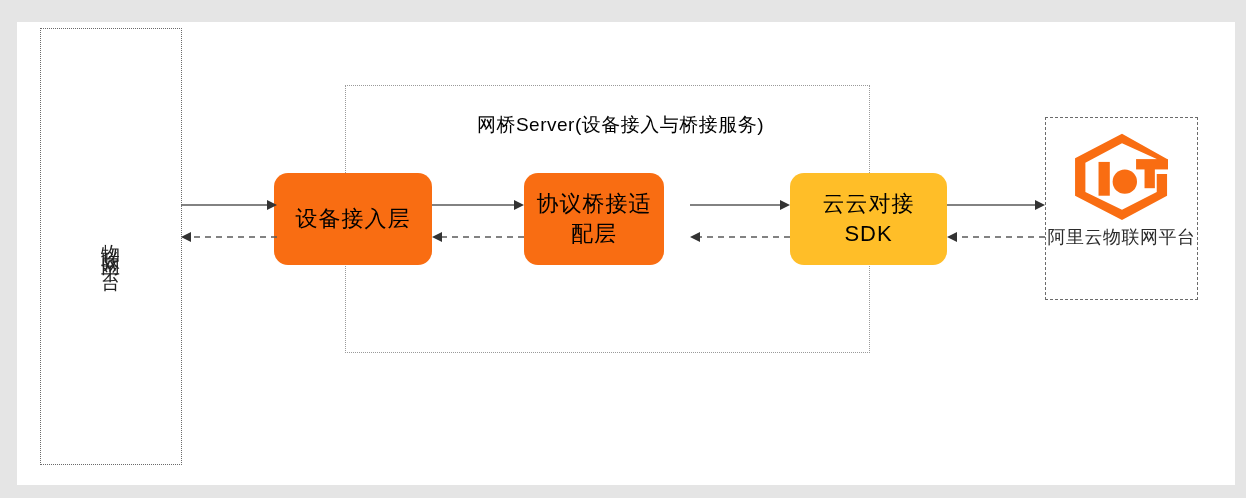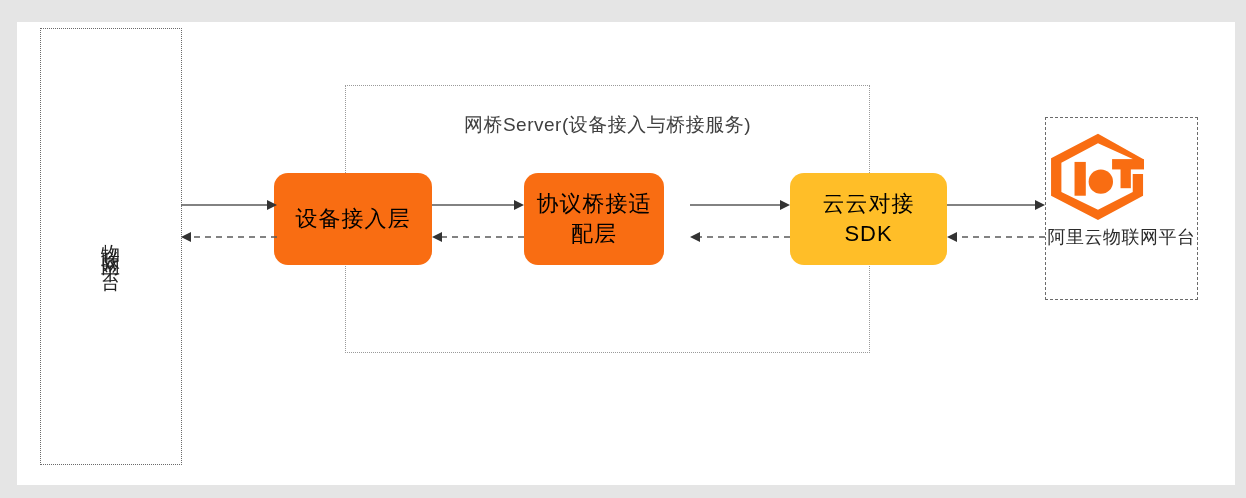--- a/index.html
+++ b/index.html
@@ -30,22 +30,22 @@
     font-size:19px;color:#1f1f1f;letter-spacing:7px;
     line-height:1;
   }
 
   
   #bridge-server{
     left:328px;top:63px;width:525px;height:268px;
     border:1px dotted #9a9a9a;
   }
   #bridge-server-title{
-    left:328px;top:90px;width:525px;
-    text-align:center;font-size:19px;color:#404040;
+    left:341px;top:90px;width:525px;
+    text-align:center;font-size:19px;color:#000000;
     letter-spacing:.5px;
   }
 
   
   .pbox{
     border-radius:14px;
     display:flex;align-items:center;justify-content:center;
     text-align:center;
     color:#000000;font-size:22px;line-height:1.35;
     letter-spacing:1px;
@@ -53,21 +53,21 @@
   }
   #box-device-access{left:257px;top:151px;width:158px;height:92px;background:#f96d12;}
   #box-protocol-bridge{left:507px;top:151px;width:140px;height:92px;background:#f96d12;}
   #box-cloud-sdk{left:773px;top:151px;width:157px;height:92px;background:#ffbe28;}
 
   
   #iot-platform{
     left:1028px;top:95px;width:153px;height:183px;
     border:1px dashed #6b6b6b;
     display:flex;flex-direction:column;
-    justify-content:flex-start;
+    align-items:center;justify-content:flex-start;
     padding-top:12px;
   }
   #iot-logo{width:104px;height:92px;display:block;}
   #iot-platform-label{
     margin-top:4px;text-align:center;
     font-size:18px;color:#2b2b2b;line-height:1.3;
     letter-spacing:.5px;
   }
   .solid-line{stroke:#595959;stroke-width:1.6;fill:none;}
   .dashed-line{stroke:#595959;stroke-width:1.6;fill:none;stroke-dasharray:6 5;}

